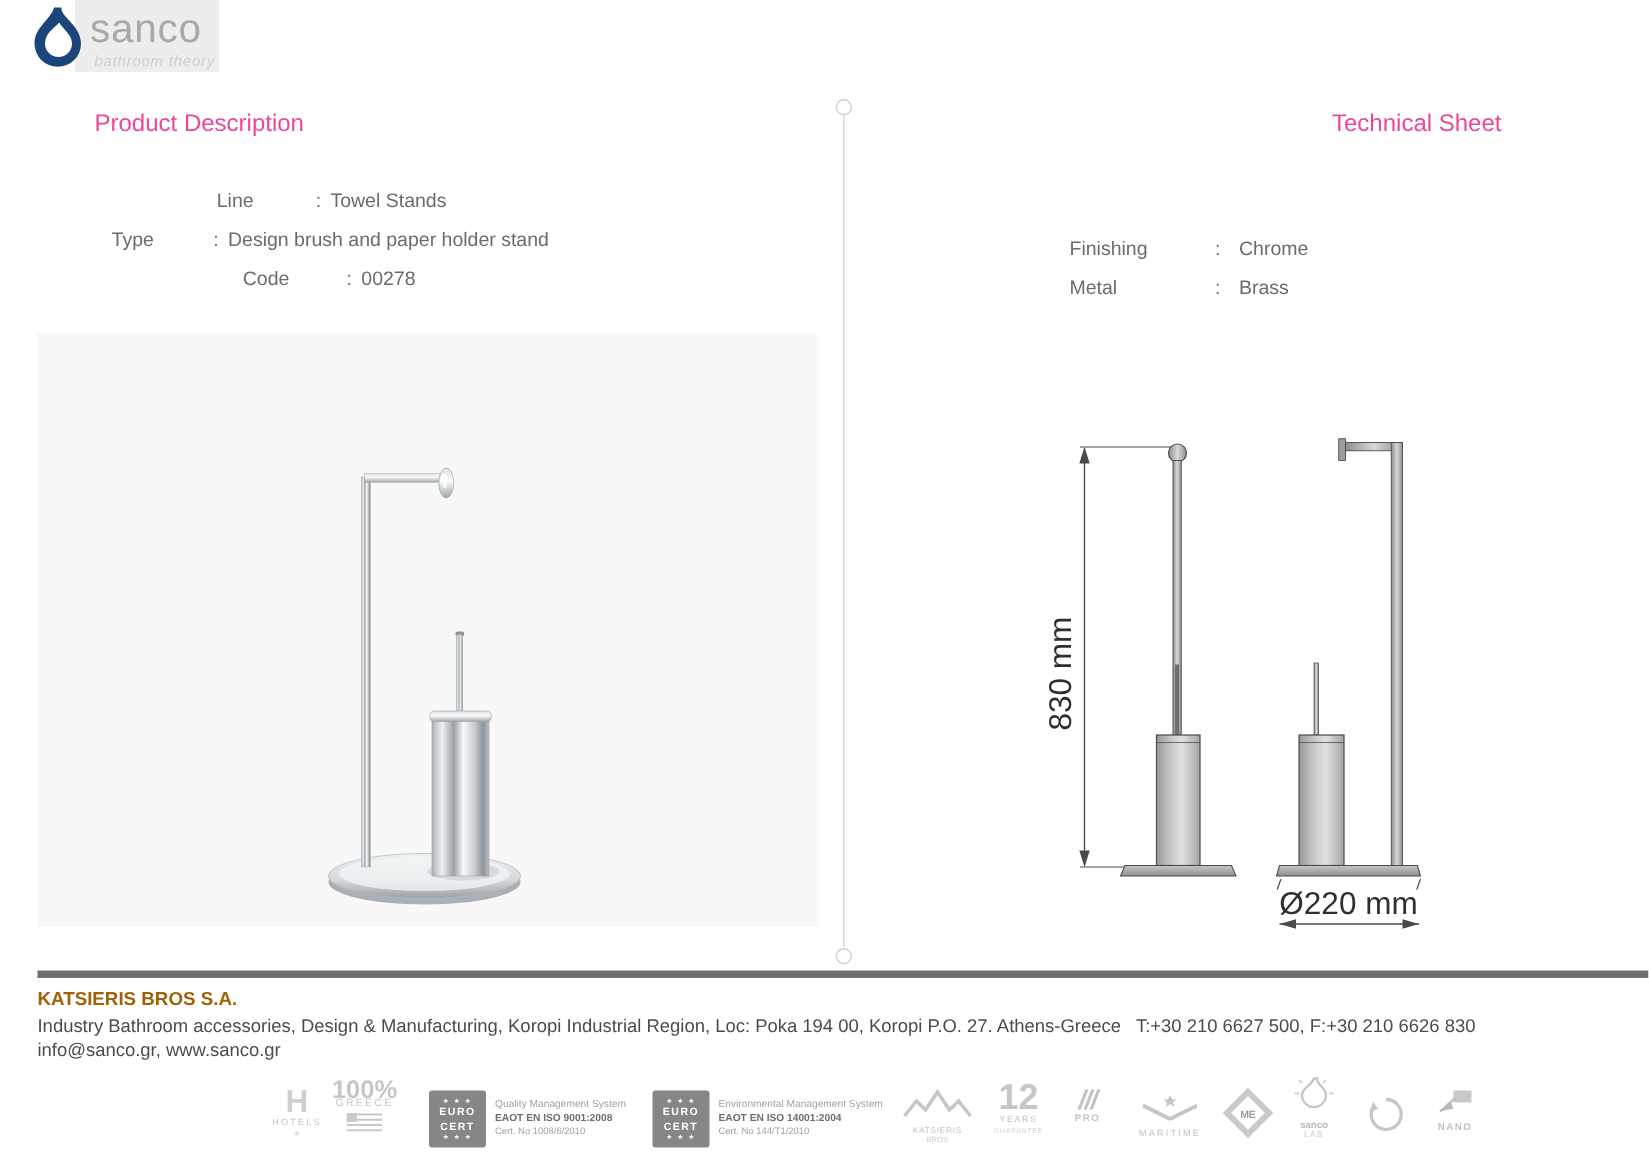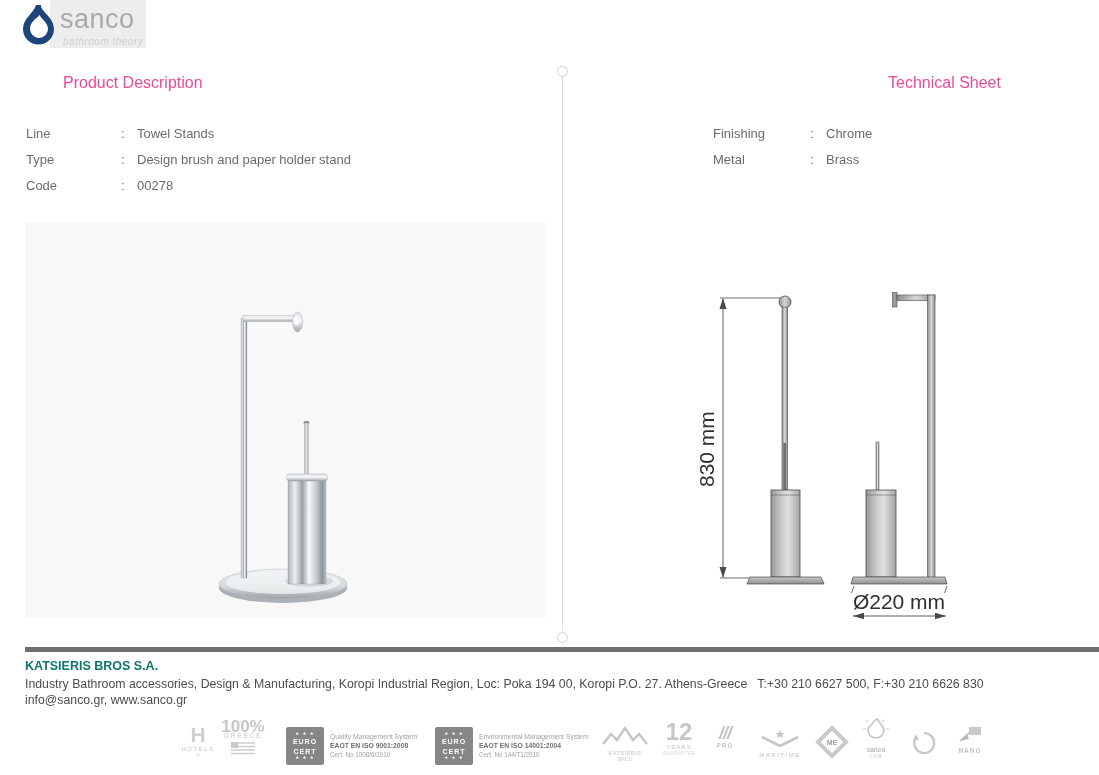--- a/index.html
+++ b/index.html
@@ -15,42 +15,42 @@
   .brand-name{left:60px;top:4px;font-size:27px;color:#a9a9a9;letter-spacing:0.5px;}
   .brand-tagline{left:63px;top:36px;font-size:10px;color:#cfcfcf;letter-spacing:0.5px;font-style:italic;}
 
   
   .section-title{font-size:16px;font-weight:normal;color:#ec4899;}
   .pd-title{left:63px;top:74px;}
   .ts-title{left:888px;top:74px;}
 
   
   .spec{top:121px;font-size:13px;color:#6b6b6b;}
-  .spec-left{left:26px;}
-  .spec-right{left:713px;}
+  .spec-left{left:41px;text-align:center;}
+  .spec-right{left:713px;margin-top:32px;}
   .spec-row{line-height:26px;white-space:nowrap;}
   .spec-label{display:inline-block;width:95px;}
   .spec-right .spec-label{width:97px;}
   .spec-sep{display:inline-block;width:16px;}
 
   
   .photo-box{left:25px;top:222px;width:520px;height:396px;background:#f8f8f8;}
 
   
   .vline{left:562px;top:77px;width:1px;height:554px;background:#dadada;}
   .vdot{width:9px;height:9px;border:1px solid #d2d2d2;border-radius:50%;background:#fff;}
   .vdot-top{left:557px;top:66px;}
   .vdot-bottom{left:557px;top:632px;}
 
   
   .drawing{left:690px;top:285px;width:280px;height:335px;}
 
   
   .footer-bar{left:25px;top:647px;width:1074px;height:5px;background:#6d6f71;}
-  .company{left:25px;top:659px;font-size:12.5px;font-weight:bold;color:#0f766e;}
+  .company{left:25px;top:659px;font-size:12.5px;font-weight:bold;color:#a16207;}
   .address{left:25px;top:677px;font-size:12.3px;color:#4c4c4e;white-space:pre;}
   .contact{left:25px;top:693px;font-size:12.3px;color:#4c4c4e;}
 
   
   .bdg{position:absolute;color:#c4c4c4;text-align:center;}
   .b-hotels{left:176px;top:724px;width:44px;}
   .b-hotels .h{font-size:21px;font-weight:bold;color:#cfcfcf;line-height:22px;}
   .b-hotels .t{font-size:6px;letter-spacing:1.5px;color:#c2c2c2;}
   .b-hotels .m{font-size:5px;color:#cccccc;}
 

